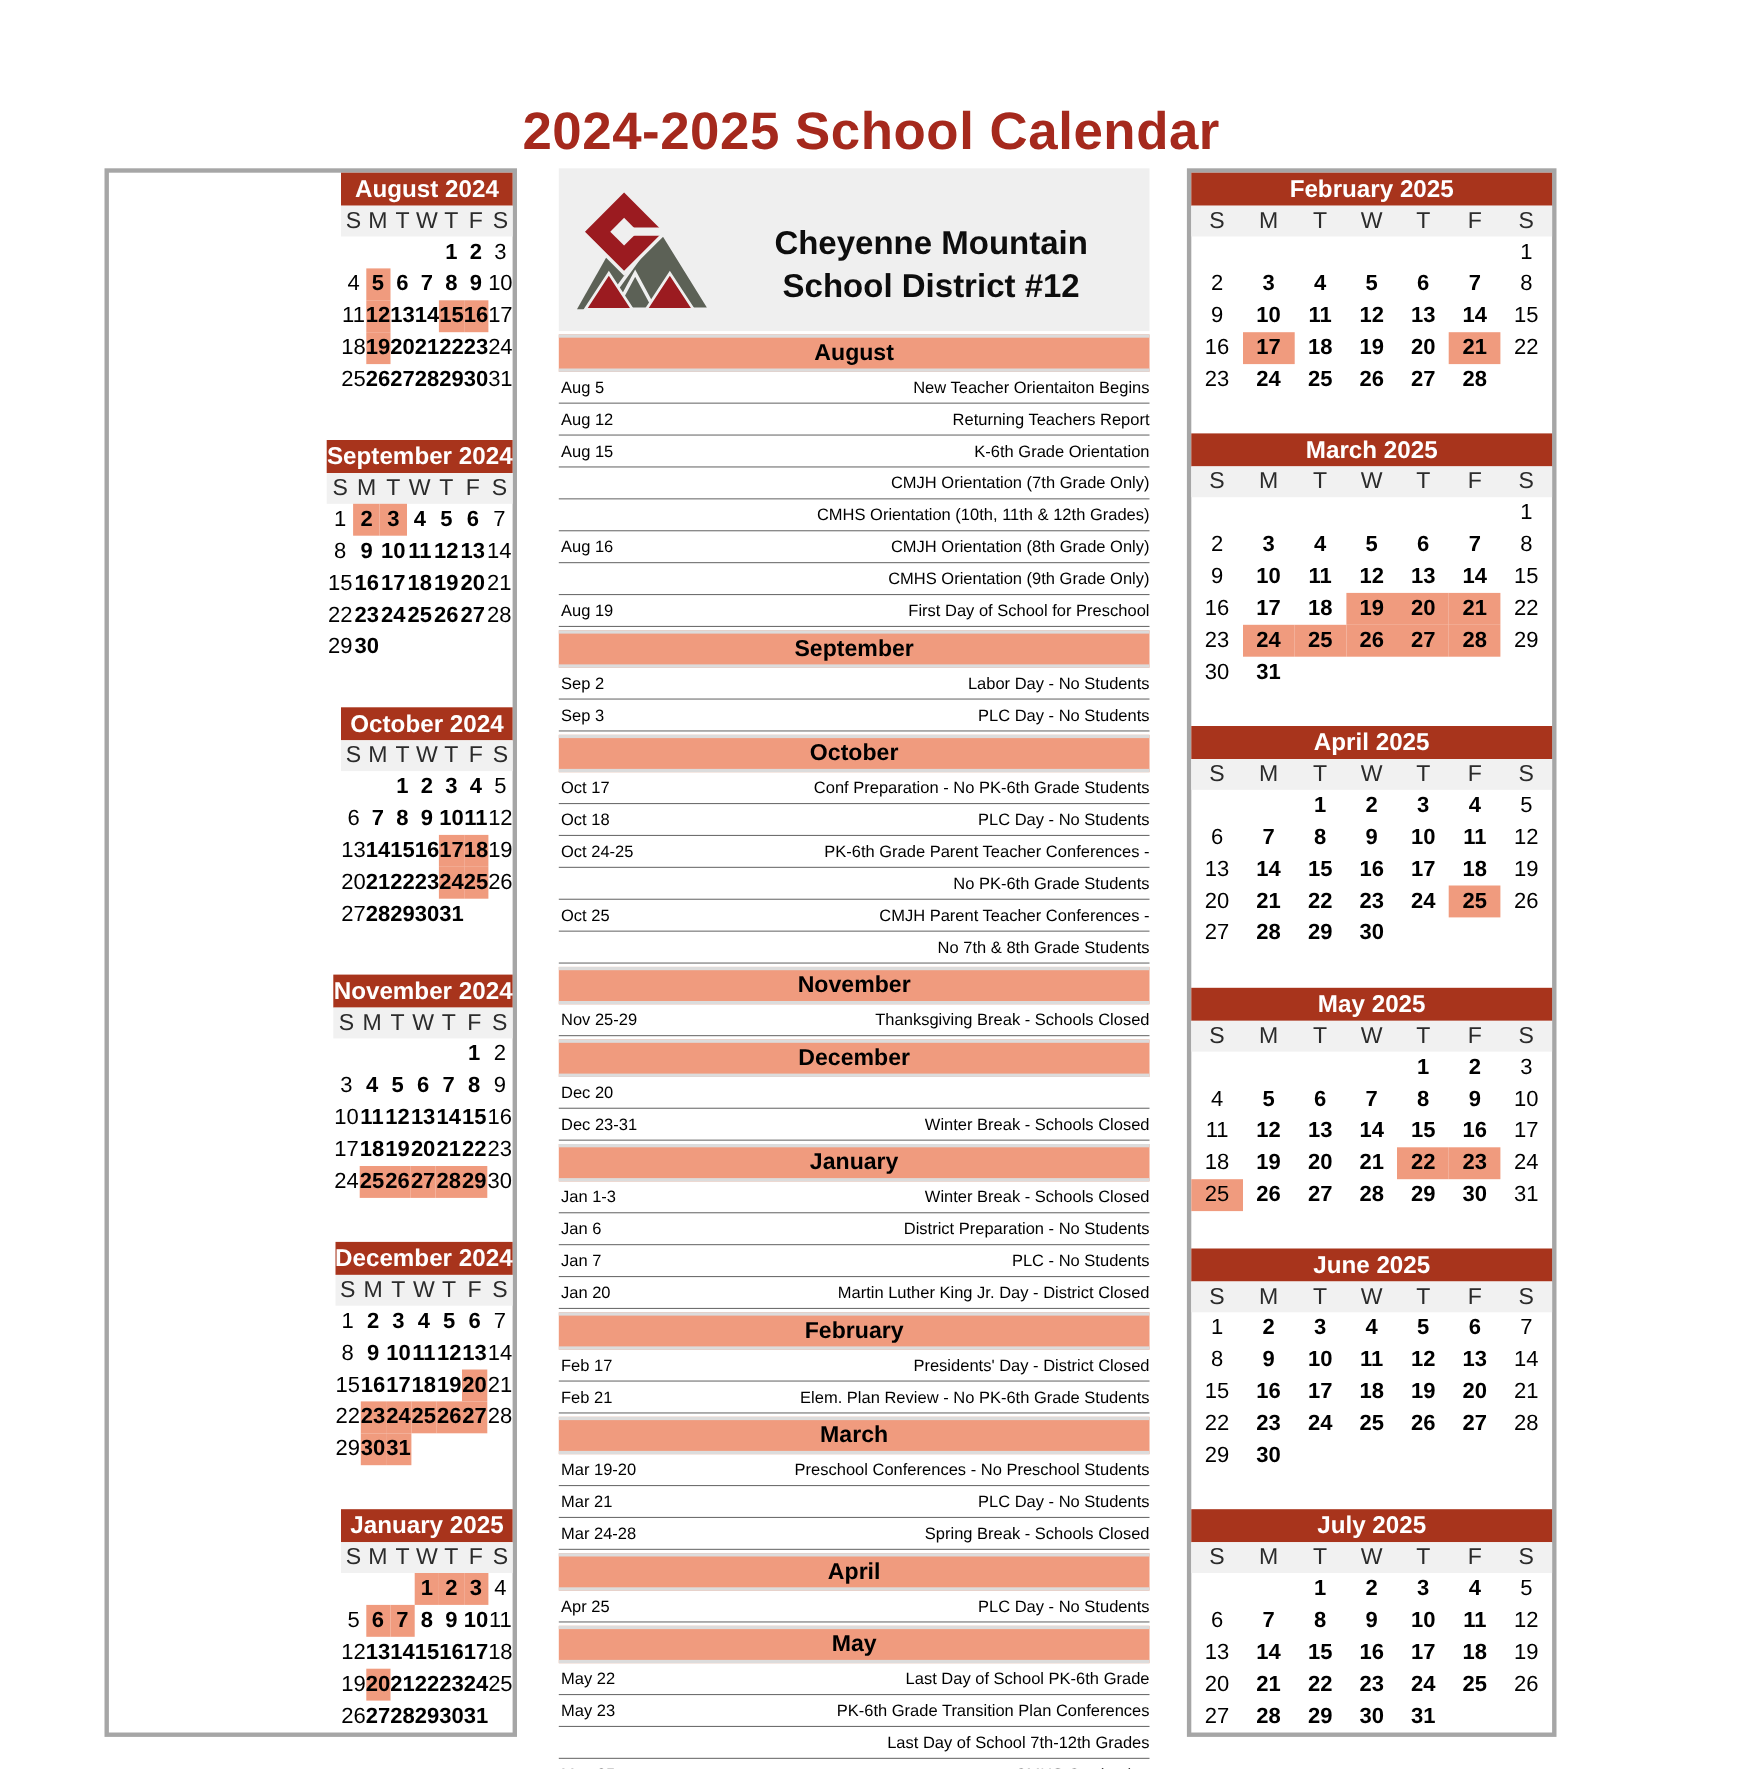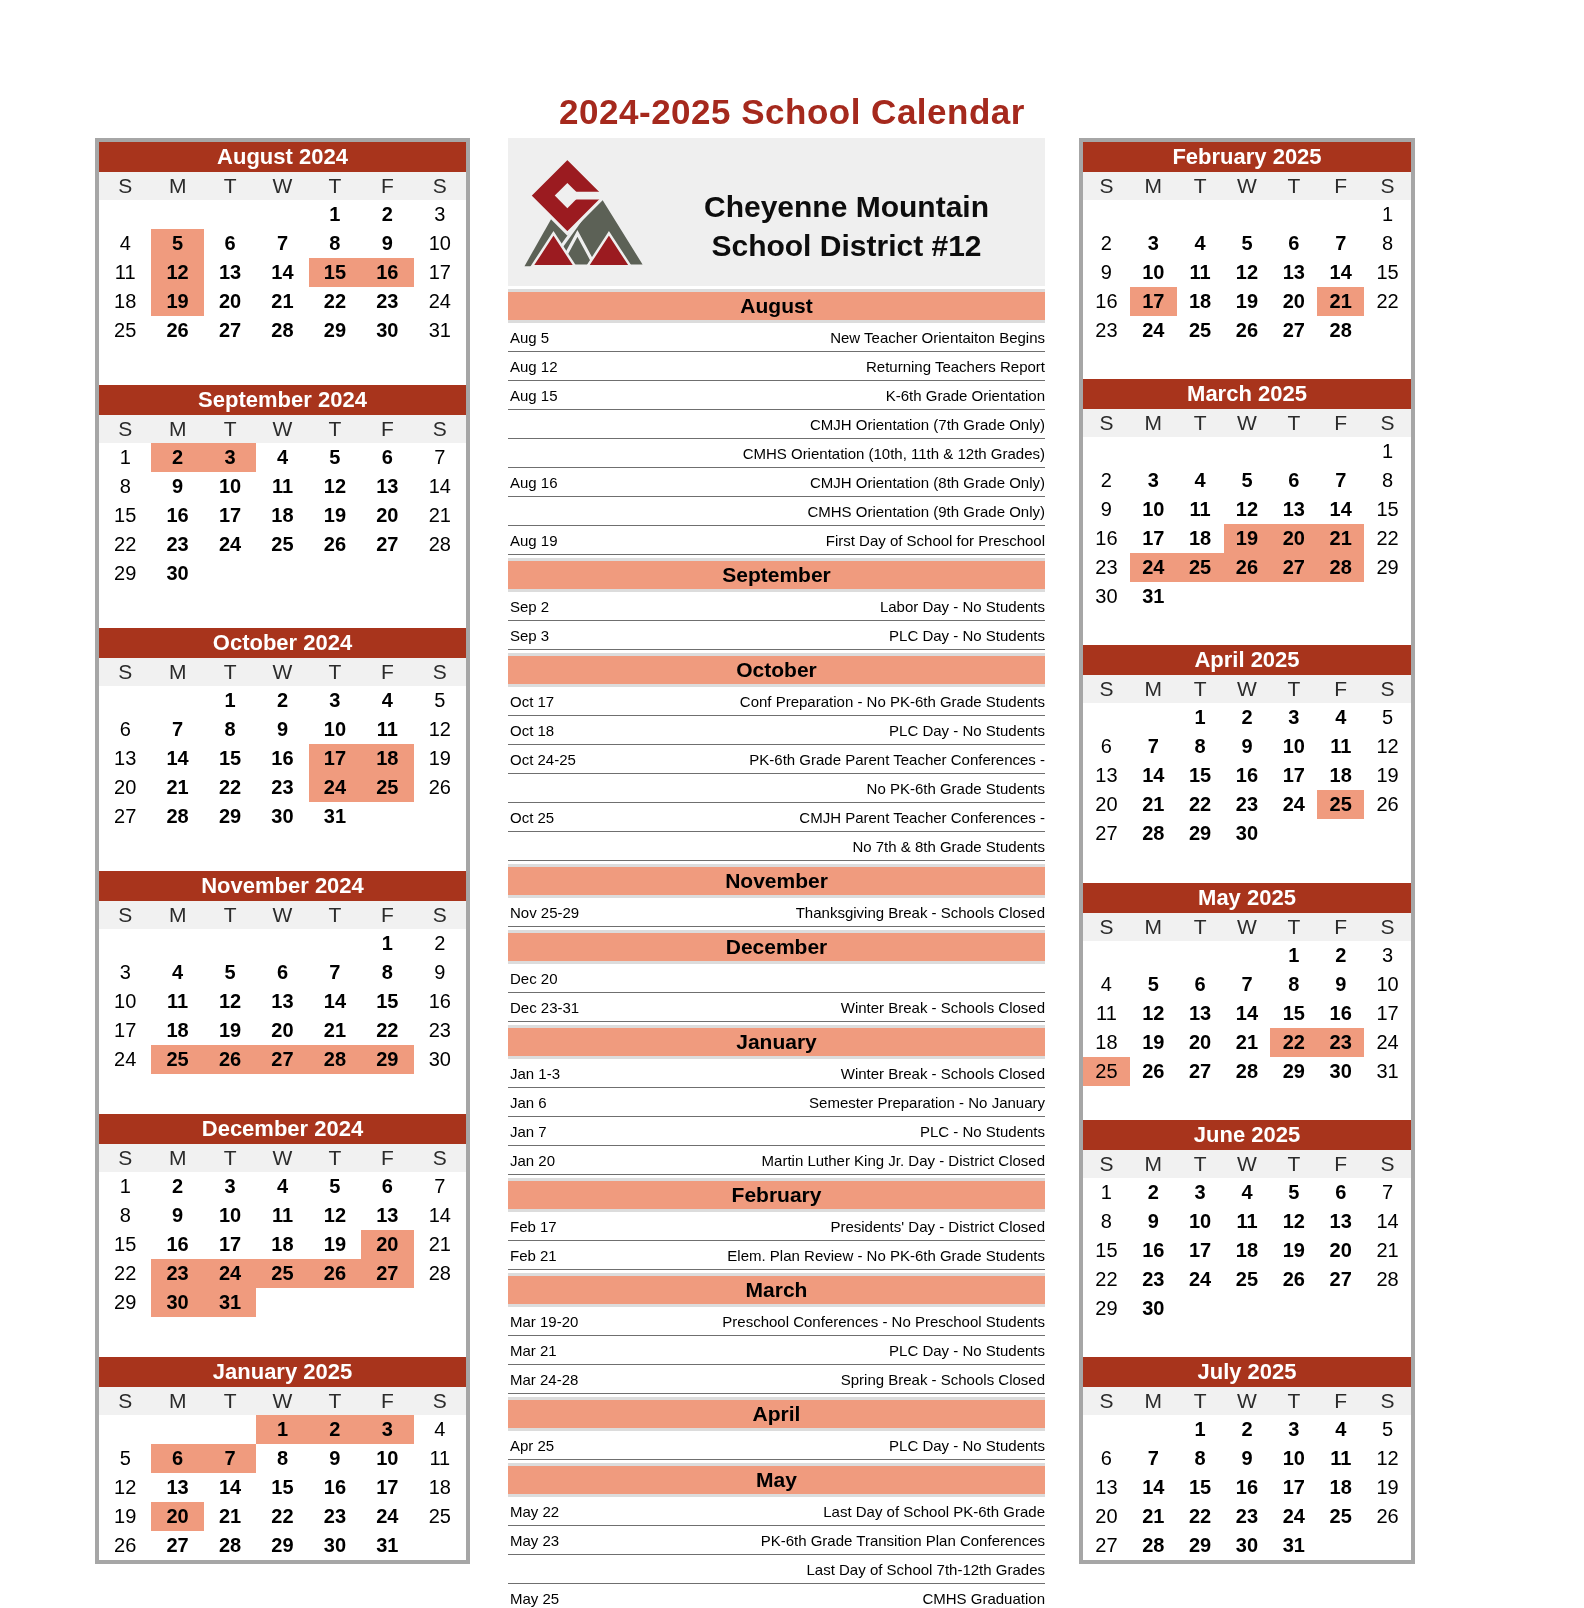--- a/index.html
+++ b/index.html
@@ -11,30 +11,30 @@
     --logo-gray:#5C6156;
   }
   html,body{margin:0;padding:0;}
   body{
     width:1584px;height:1608px;background:#ffffff;
     font-family:"Liberation Sans", sans-serif;color:#000;
     overflow:hidden;
   }
   .title{
     margin:0;padding:92px 0 6px 0;
-    text-align:center;font-size:35px;font-weight:bold;color:var(--title-red);
+    text-align:center;font-size:48px;font-weight:bold;color:var(--title-red);
     letter-spacing:0.5px;
   }
   .columns{display:flex;align-items:flex-start;margin-left:95px;}
   .panel{
     box-sizing:border-box;border:4px solid var(--panel-border);
     background:#fff;height:1426px;
     display:flex;flex-direction:column;justify-content:space-between;
   }
-  .panel-left{width:375px;}
+  .panel-left{width:375px;align-items:flex-end;}
   .panel-right{width:336px;}
   .middle{width:537px;margin-left:38px;margin-right:34px;}
 
   
   .month-header{
     height:30px;line-height:30px;background:var(--header-red);
     color:#fff;font-weight:bold;font-size:22px;text-align:center;
   }
   .grid{display:grid;grid-template-columns:repeat(7,1fr);}
   .day-row{background:#F1F1F1;height:28px;}
@@ -518,21 +518,21 @@
             <span class="event-date">Dec 23-31</span>
             <span class="event-desc">Winter Break - Schools Closed</span>
           </div>
           <div class="band">January</div>
           <div class="event-row">
             <span class="event-date">Jan 1-3</span>
             <span class="event-desc">Winter Break - Schools Closed</span>
           </div>
           <div class="event-row">
             <span class="event-date">Jan 6</span>
-            <span class="event-desc">Semester Preparation - No January</span>
+            <span class="event-desc">District Preparation - No Students</span>
           </div>
           <div class="event-row">
             <span class="event-date">Jan 7</span>
             <span class="event-desc">PLC - No Students</span>
           </div>
           <div class="event-row">
             <span class="event-date">Jan 20</span>
             <span class="event-desc">Martin Luther King Jr. Day - District Closed</span>
           </div>
           <div class="band">February</div>

